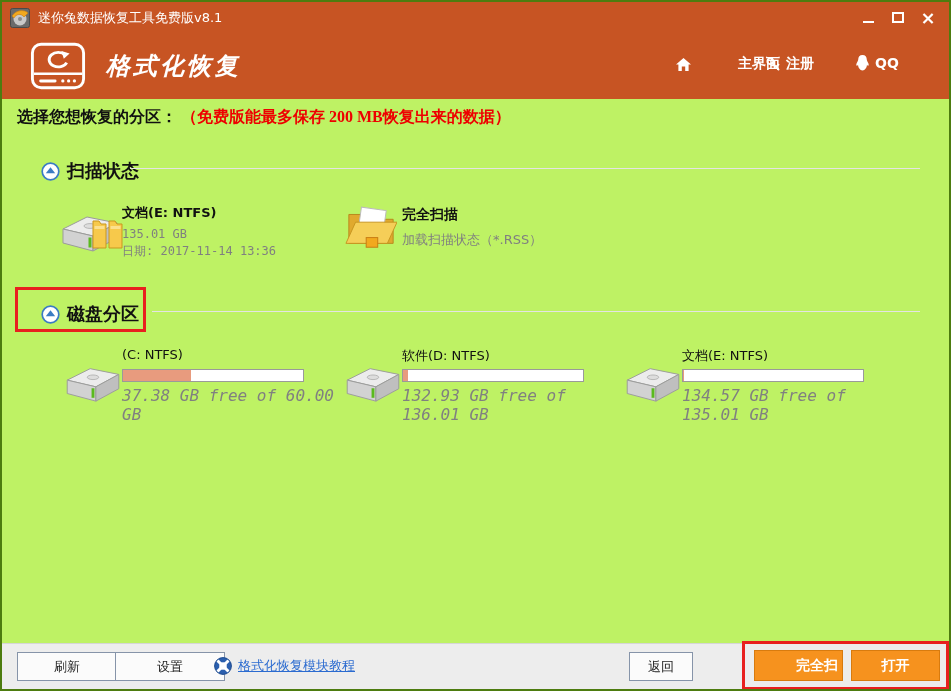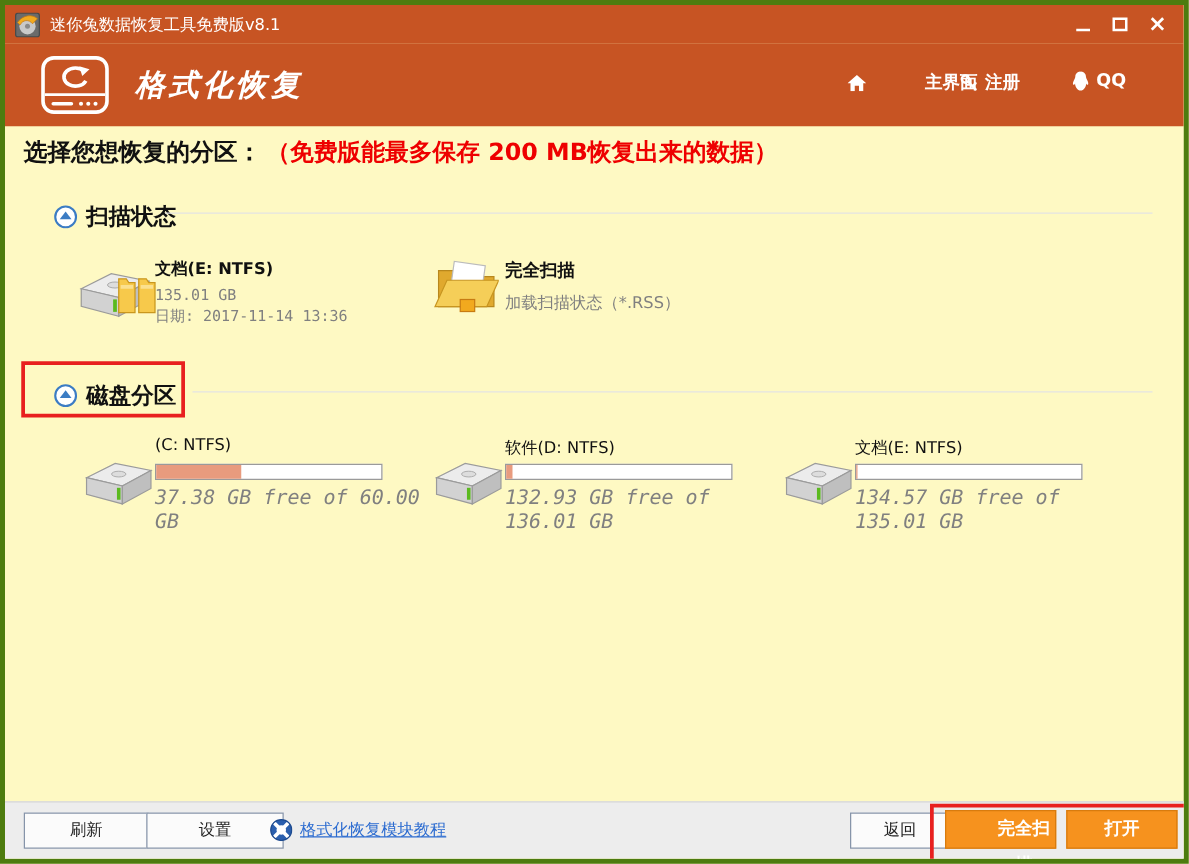--- a/index.html
+++ b/index.html
@@ -1,18 +1,18 @@
 <!DOCTYPE html>
 <html><head>
 <meta charset="utf-8">
 <style>
   * { margin:0; padding:0; box-sizing:border-box; }
   body { font-family:"DejaVu Sans","Liberation Sans",sans-serif; background:#fff; }
-  .window { position:relative; width:951px; height:691px; background:#fef9c3;
-            border:4px solid #4d7c0f; overflow:hidden; }
+  .window { position:relative; width:951px; height:691px; background:#bef264;
+            border:2px solid #4d7c0f; overflow:hidden; }
 
   
   .titlebar { position:absolute; top:0; left:0; right:0; height:31px;
               background:#C75423; display:flex; align-items:center; padding:0 6px; }
   .app-icon { width:20px; height:20px; margin:0 8px 0 2px; flex:0 0 auto; }
   .title-text { color:#fff; font-size:13px; }
   .win-controls { position:absolute; right:6px; top:0; height:31px;
                   display:flex; align-items:center; }
   .wc { width:30px; height:24px; display:flex; align-items:center;
         justify-content:center; color:#fff; cursor:pointer; }
@@ -23,22 +23,22 @@
   
   .header { position:absolute; top:31px; left:0; right:0; height:66px; background:#C75423; }
   .logo { position:absolute; left:28px; top:8px; }
   .header-title { position:absolute; left:104px; top:17px; color:#fff; font-size:24px;
                   font-weight:bold; font-style:italic; letter-spacing:3px; }
   .nav-item { position:absolute; top:22px; display:flex; align-items:center; gap:6px;
               color:#fff; font-size:14px; font-weight:bold; cursor:pointer; }
   .nav-home { left:674px;gap:47px; } .nav-register { left:764px; } .nav-qq { left:854px; }
 
   
-  .prompt { position:absolute; left:15px; top:105px; font-size:19px;
-            font-weight:bold; color:#111; }
+  .prompt { position:absolute; left:15px; top:105px; font-size:16px;
+            font-weight:bold; color:#111;font-family:Liberation Serif, serif; }
   .prompt .note { color:#EE0000; margin-left:4px; }
 
   
   .sec-header { position:absolute; display:flex; align-items:center; gap:7px; cursor:pointer; }
   .sec-scan { left:39px; top:157px; } .sec-disk { left:39px; top:300px; }
   .sec-label { font-size:18px; font-weight:bold; color:#111; }
   .divider { position:absolute; height:1px; background:#E4E4E4; }
   .div-scan { left:128px; top:166px; width:790px; }
   .div-disk { left:150px; top:309px; width:768px; }
 
@@ -68,21 +68,21 @@
   .p-free { position:absolute; left:58px; top:39px; font-family:"DejaVu Sans Mono",monospace;
             font-size:16px; color:#808080;font-style:italic; }
 
   
   .footer { position:absolute; left:0; right:0; bottom:0; height:46px;
             background:#EDEDED; border-top:1px solid #D6D6D6; }
   .btn { position:absolute; top:8px; height:29px; border:1px solid #8694A9;
          background:#FBFBFB; font-size:13px; color:#222; text-align:center;
          line-height:27px; cursor:pointer; }
   .btn-refresh { left:15px; width:100px; } .btn-settings { left:113px; width:110px; }
-  .btn-back { left:676px; width:80px; }
+  .btn-back { left:627px; width:64px; }
   .tutorial { position:absolute; left:212px; top:13px; display:flex; gap:6px;
               align-items:center; cursor:pointer; }
   .tutorial span.lnk { color:#2B6BD0; font-size:13px; text-decoration:underline; }
   .btn-orange { position:absolute; top:6px; width:89px; height:31px; background:#F6921E;
                 border:1px solid #D87B0E; color:#fff; font-size:14px; font-weight:bold;
                 line-height:29px; text-align:center; cursor:pointer; }
   .btn-fullscan { left:752px;padding-left:37px; } .btn-open { left:849px; }
 
   
   .annotation { position:absolute; border:3px solid #E8201F; pointer-events:none; z-index:50; }

